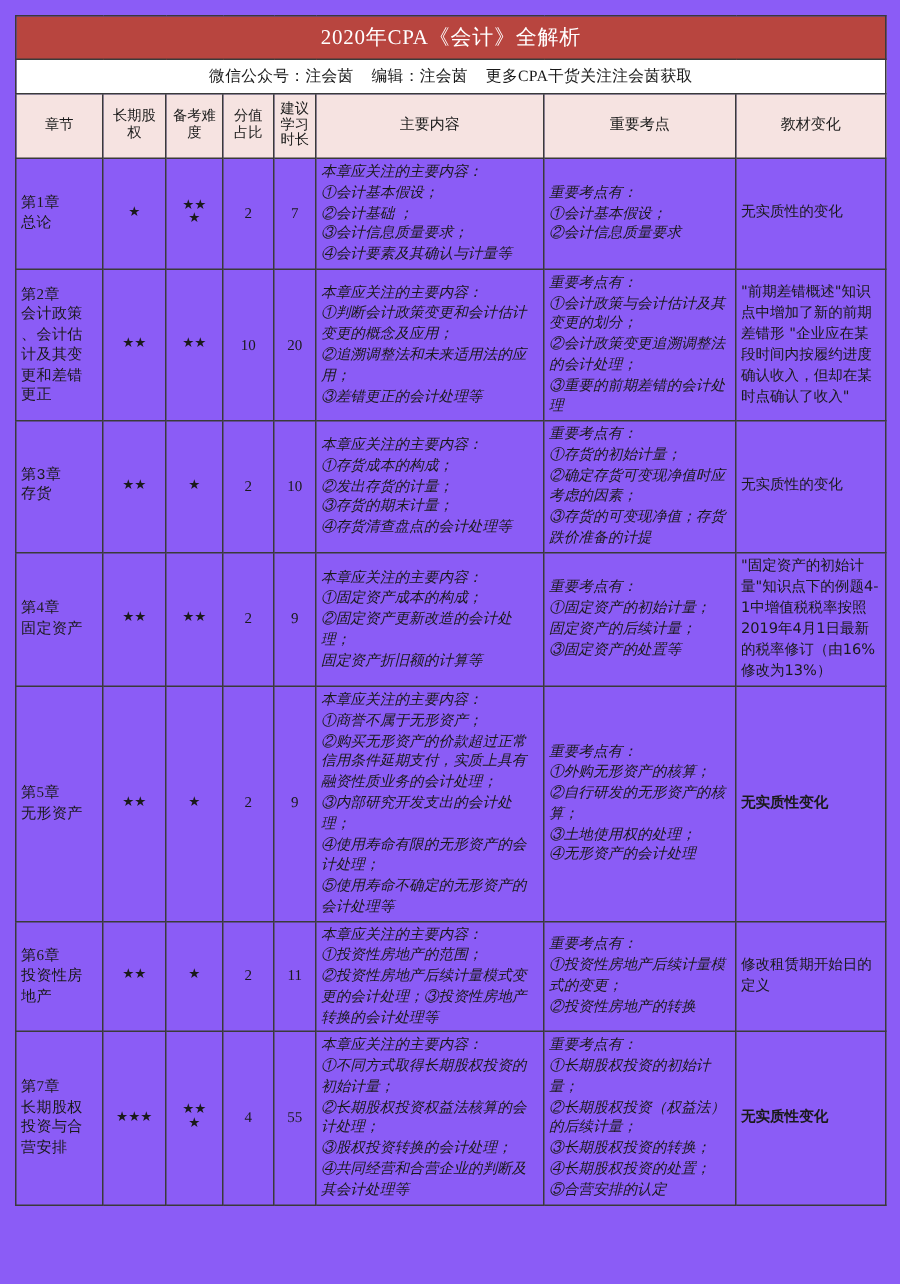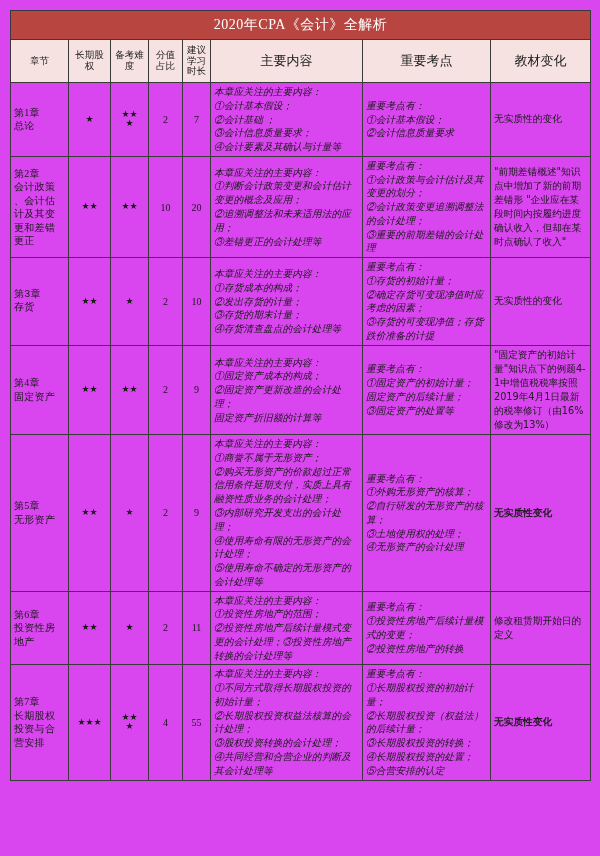--- a/index.html
+++ b/index.html
@@ -12,21 +12,21 @@
     height: 856px;
     font-family: "Liberation Serif", "DejaVu Serif", serif;
     color: #1a1a1a;
     overflow: hidden;
   }
   .page {
     width: 600px;
     height: 856px;
     box-sizing: border-box;
     padding: 10px 0 0 10px;
-    background: #d946ef;
+    background: #8b5cf6;
   }
   table.sheet {
     width: 580px;
     border-collapse: collapse;
     table-layout: fixed;
     border: 1px solid #3a3a3a;
   }
   table.sheet td, table.sheet th {
     border: 1px solid #3a3a3a;
     padding: 2px 3px;
@@ -58,21 +58,21 @@
   
   .hdr {
     background: #F6E3E1;
     text-align: center;
     font-size: 9.5px;
     font-weight: bold;
     line-height: 1.15;
     height: 38px;
     color: #1a1a1a;
   }
-  .hdr.wide { font-size: 13px; }
+  .hdr.wide { font-size: 10px; }
   
   td.ch {
     font-size: 10px;
     line-height: 1.35;
     text-align: left;
     padding-left: 4px;
     letter-spacing: 0.3px;
   }
   td.stars {
     text-align: center;
@@ -120,20 +120,23 @@
       <col style="width:28px">
       <col style="width:152px">
       <col style="width:128px">
       <col style="width:100px">
     </colgroup>
     <tbody>
       <tr>
         <td class="title-cell" colspan="8">2020年CPA《会计》全解析</td>
       </tr>
       <tr>
+        <td class="credit-cell" colspan="8"><span class="seg">微信公众号：注会茵</span><span class="seg">编辑：注会茵</span><span class="seg">更多CPA干货关注注会茵获取</span></td>
+      </tr>
+      <tr>
         <td class="hdr">章节</td>
         <td class="hdr">长期股权</td>
         <td class="hdr">备考难度</td>
         <td class="hdr">分值占比</td>
         <td class="hdr">建议学习时长</td>
         <td class="hdr wide">主要内容</td>
         <td class="hdr wide">重要考点</td>
         <td class="hdr wide">教材变化</td>
       </tr>
 

